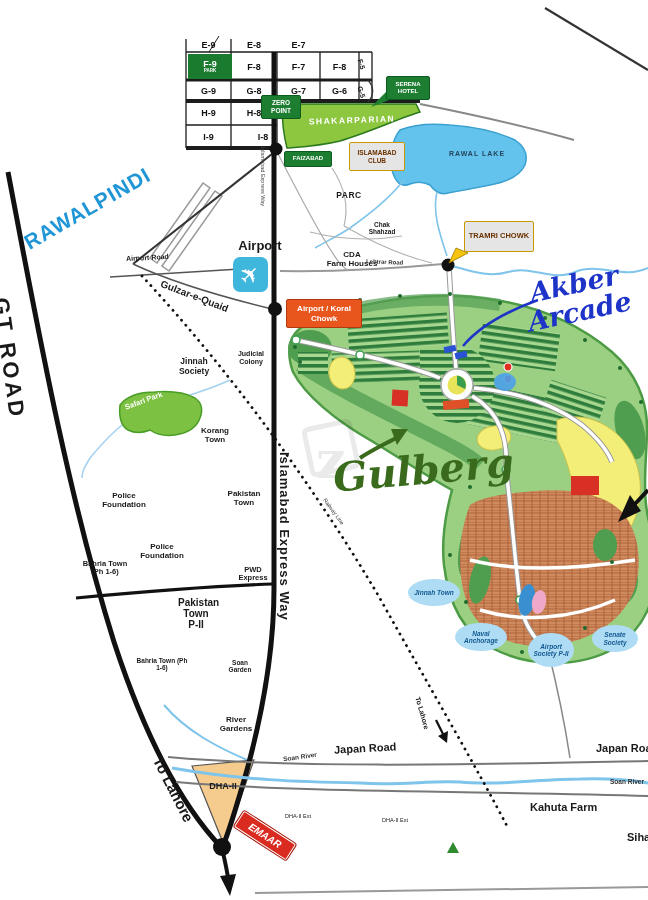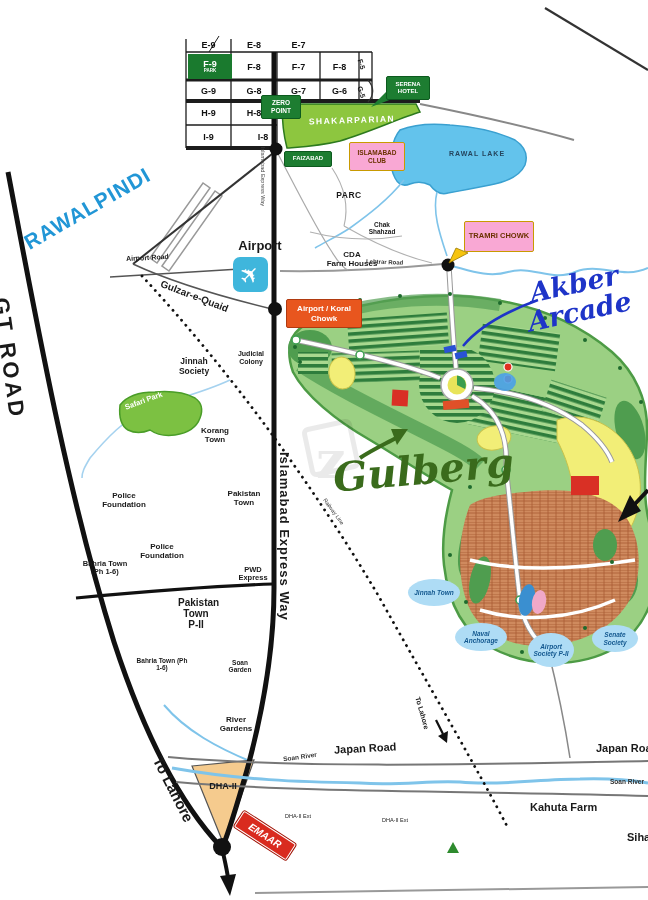--- a/index.html
+++ b/index.html
@@ -3,21 +3,21 @@
 <meta charset="utf-8">
 <style>
   html,body{margin:0;padding:0;background:#fff;}
   #map{position:relative;width:648px;height:900px;overflow:hidden;background:#ffffff;font-family:"Liberation Sans",sans-serif;}
   #base{position:absolute;left:0;top:0;z-index:1;}
   .lbl{position:absolute;font-family:"Liberation Sans",sans-serif;font-weight:bold;color:#1a1a1a;text-align:center;line-height:1.12;z-index:5;}
   .nowrap{white-space:nowrap;}
   .cell{position:absolute;display:flex;align-items:center;justify-content:center;font-weight:bold;color:#111;z-index:4;font-size:9px;}
   .tag{position:absolute;display:flex;flex-direction:column;align-items:center;justify-content:center;text-align:center;font-weight:bold;z-index:6;line-height:1.18;border-radius:2px;padding:1px;}
   .tag.green{background:#1d7d31;color:#fff;border:1px solid #0c5a1e;}
-  .tag.yellow{background:#f9a8d4;color:#6b3200;border:1px solid #c89a00;}
+  .tag.yellow{background:#e5e5e5;color:#6b3200;border:1px solid #c89a00;}
   .tag.orange{background:#e8561e;color:#fff;border:1px solid #b03a10;}
   .tag.red{background:#d92b1f;color:#fff;font-style:italic;border:1px solid #fff;box-shadow:0 0 0 1px #a01508;}
   .oval{position:absolute;background:#aedcf5;border-radius:50%;display:flex;align-items:center;justify-content:center;text-align:center;color:#13588f;font-weight:bold;font-style:italic;z-index:5;line-height:1.15;}
   .hand{position:absolute;font-family:"DejaVu Serif",serif;font-style:italic;font-weight:bold;z-index:7;}
   .plane{position:absolute;left:233px;top:257px;width:35px;height:35px;background:#3fb6dc;border-radius:7px;display:flex;align-items:center;justify-content:center;z-index:6;}
   .plane span{color:#fff;font-size:24px;transform:rotate(-45deg);line-height:1;}
   .stack span{display:block;}
 </style>
 </head>
 <body>

